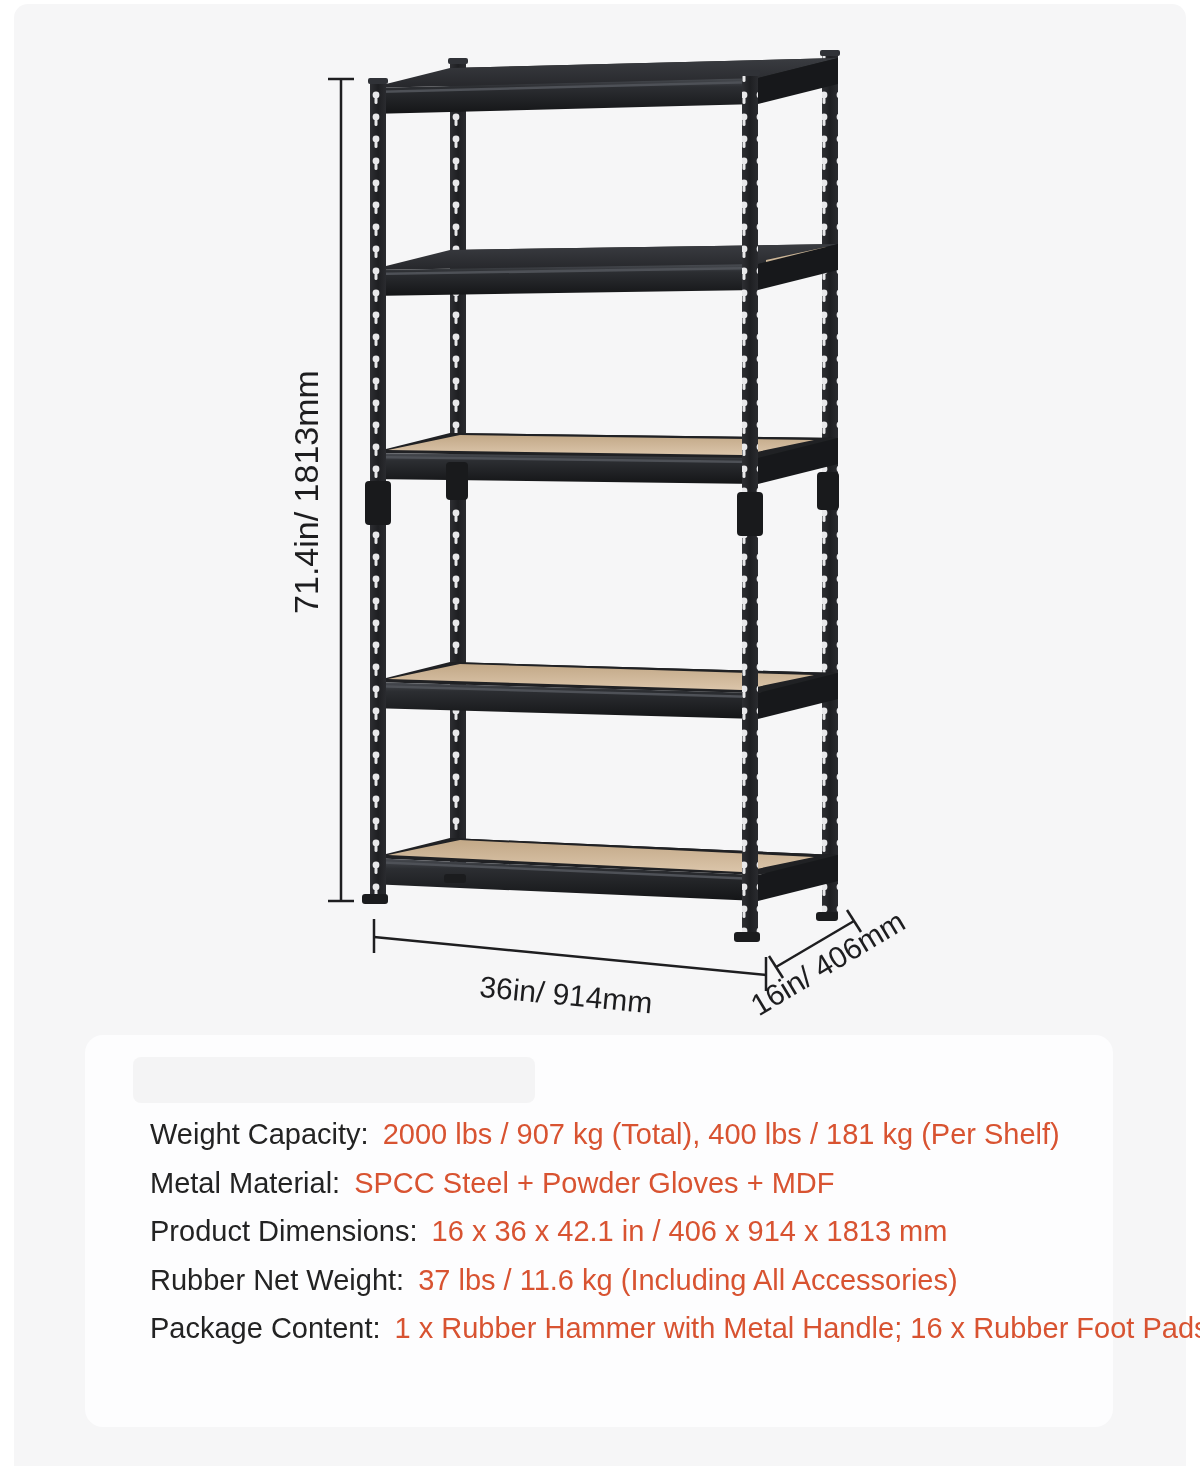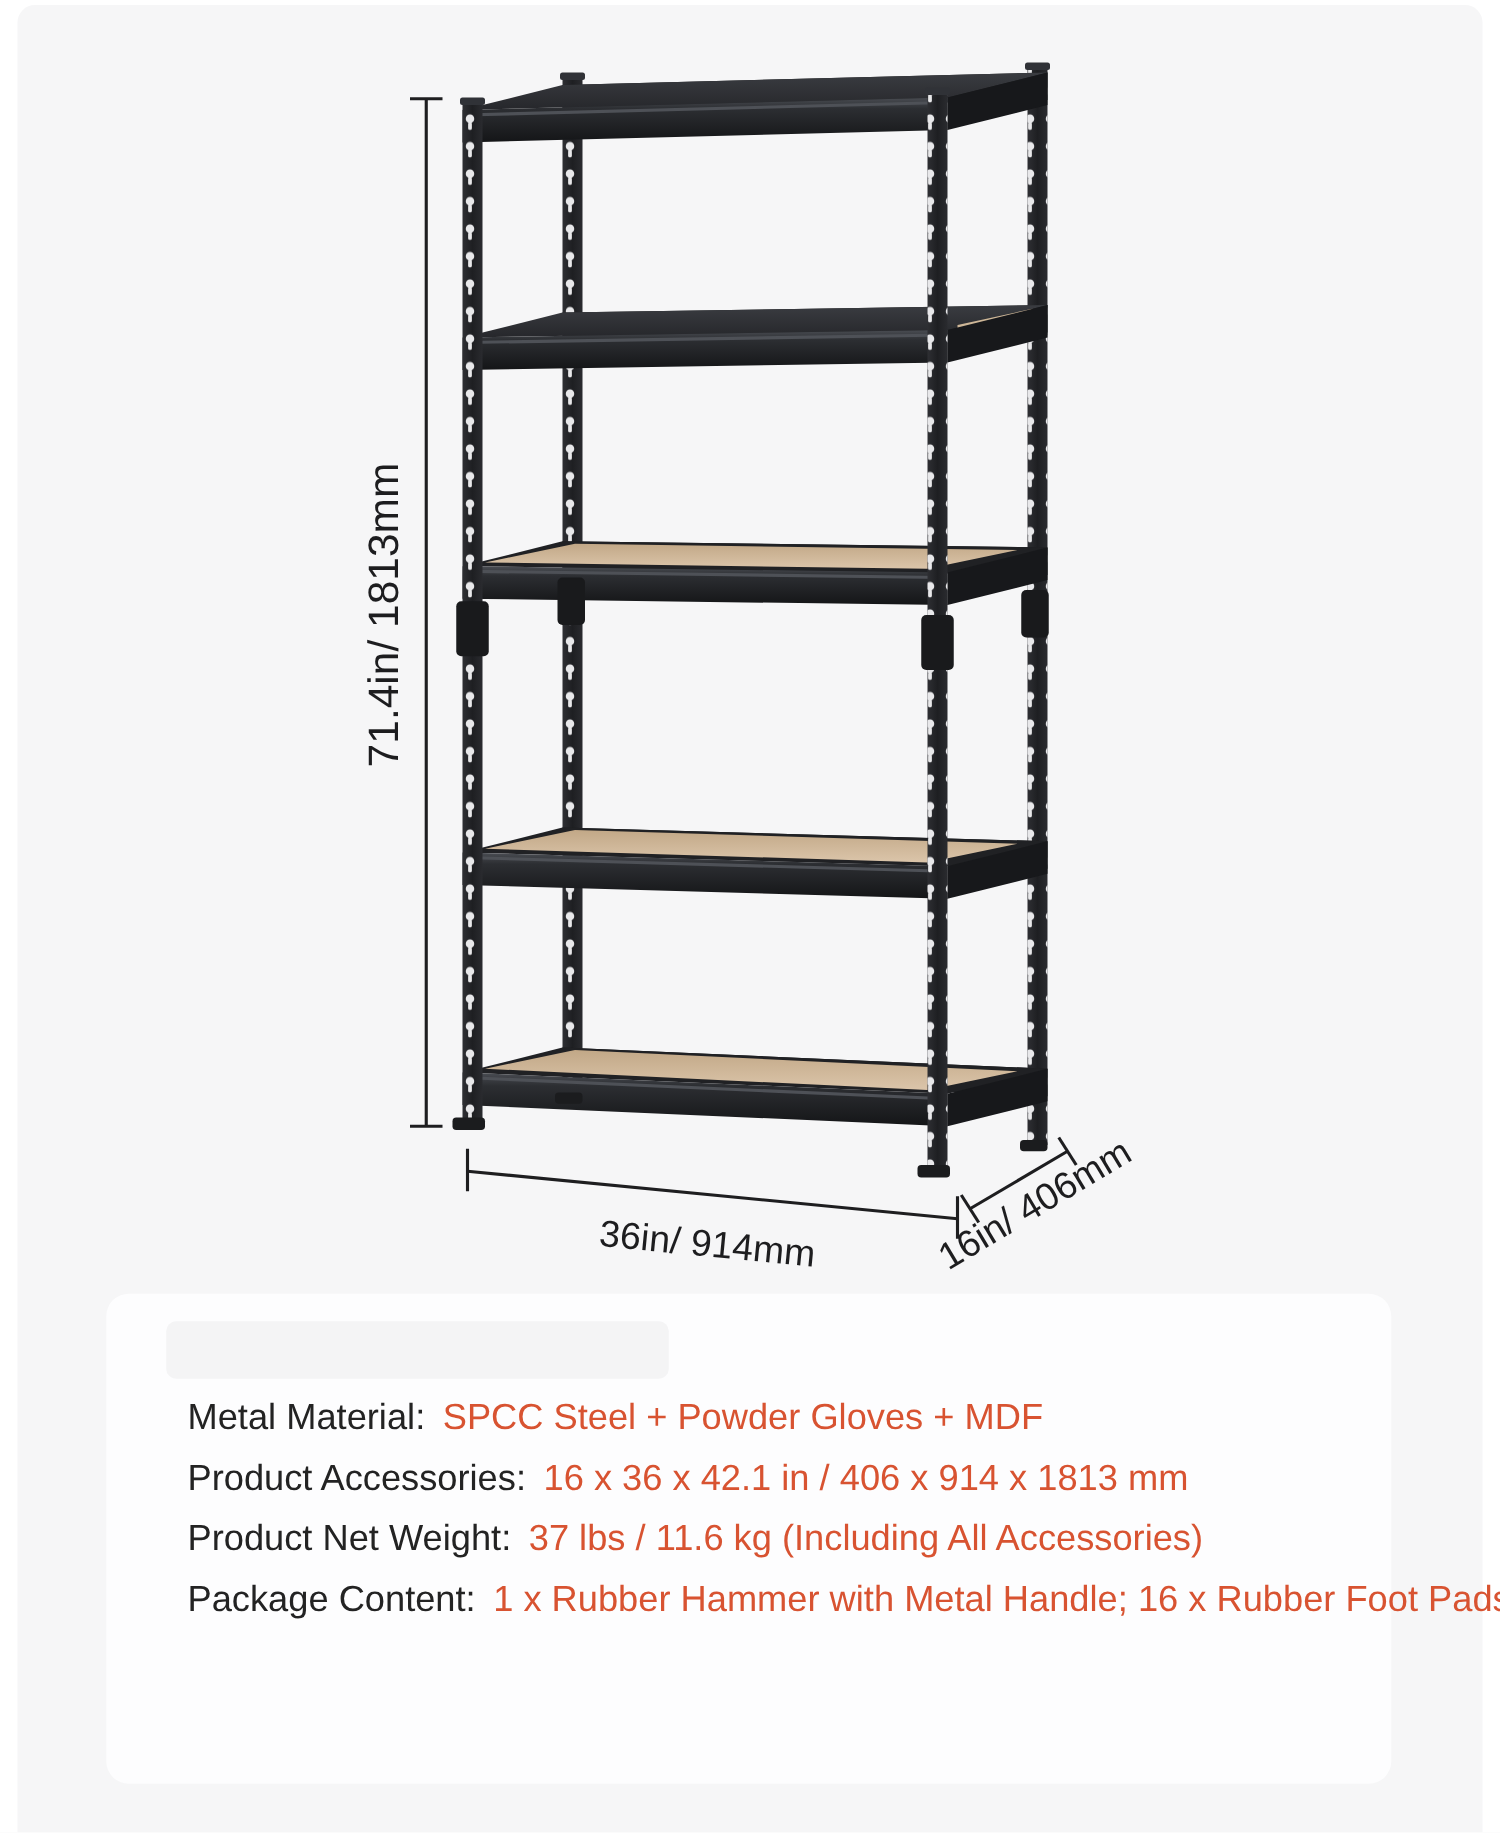--- a/index.html
+++ b/index.html
@@ -153,26 +153,29 @@
       <line x1="769" y1="956" x2="783" y2="978"></line>
       <line x1="847" y1="910" x2="861" y2="932"></line>
     </g>
     <text x="833" y="972" transform="rotate(-31 833 972)" text-anchor="middle" font-size="30">16in/ 406mm</text>
   </svg>
 
   <div class="panel">
     <div class="ghost-title"></div>
     <div class="specs">
       <div class="spec-row">
+        <span class="spec-label">Weight Capacity:</span><span class="spec-value">2000 lbs / 907 kg (Total), 400 lbs / 181 kg (Per Shelf)</span>
+      </div>
+      <div class="spec-row">
         <span class="spec-label">Metal Material:</span><span class="spec-value">SPCC Steel + Powder Gloves + MDF</span>
       </div>
       <div class="spec-row">
-        <span class="spec-label">Product Accessories:</span><span class="spec-value">16 x 36 x 42.1 in / 406 x 914 x 1813 mm</span>
+        <span class="spec-label">Product Dimensions:</span><span class="spec-value">16 x 36 x 42.1 in / 406 x 914 x 1813 mm</span>
       </div>
       <div class="spec-row">
-        <span class="spec-label">Product Net Weight:</span><span class="spec-value">37 lbs / 11.6 kg (Including All Accessories)</span>
+        <span class="spec-label">Rubber Net Weight:</span><span class="spec-value">37 lbs / 11.6 kg (Including All Accessories)</span>
       </div>
       <div class="spec-row">
         <span class="spec-label">Package Content:</span><span class="spec-value">1 x Rubber Hammer with Metal Handle; 16 x Rubber Foot Pads;</span>
       </div>
     </div>
   </div>
 </div>
 
 </body></html>

